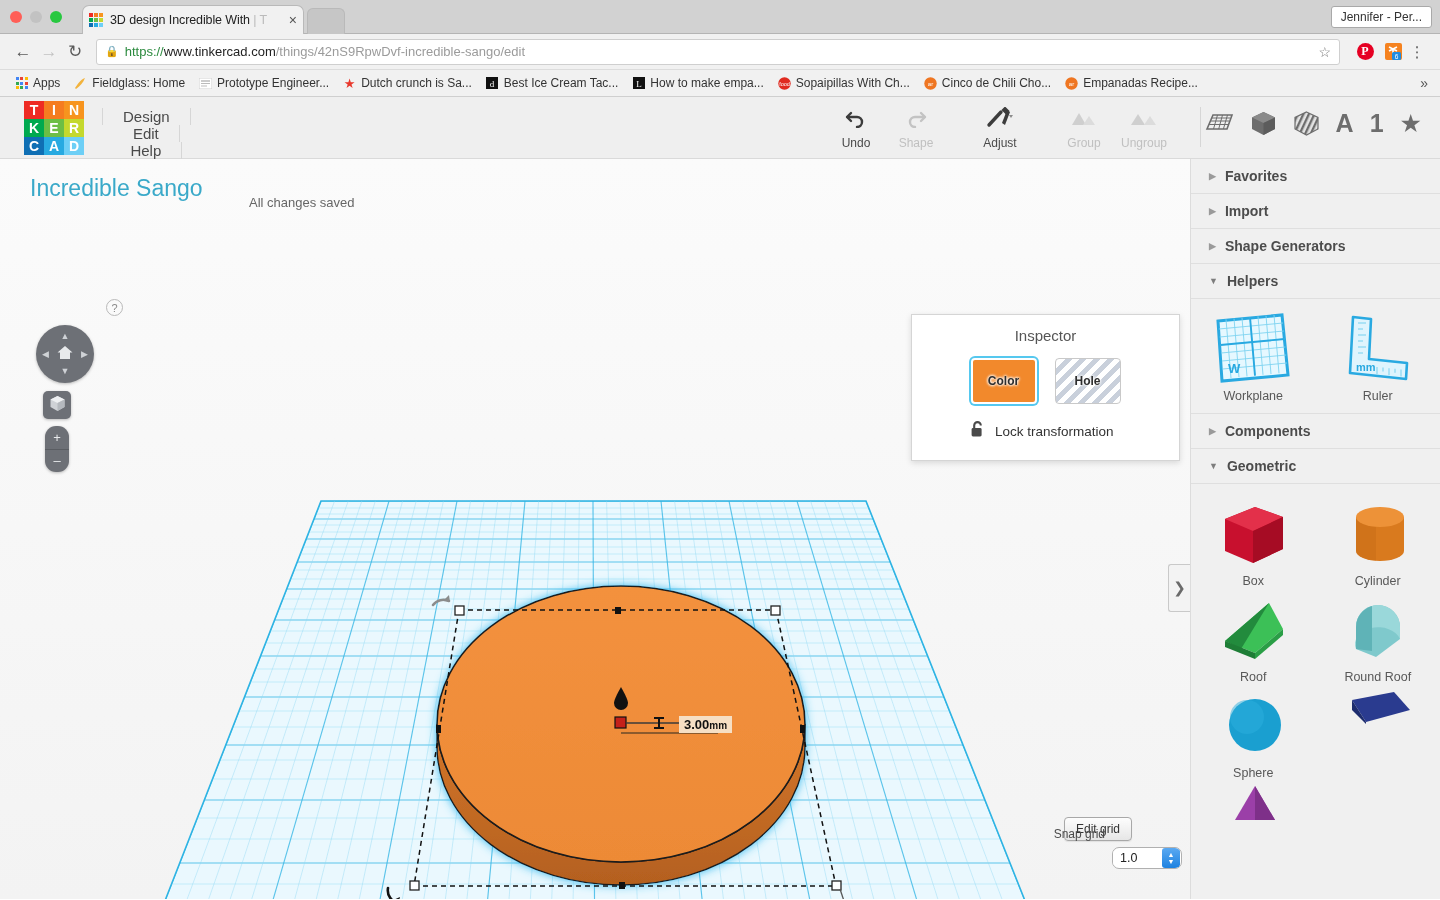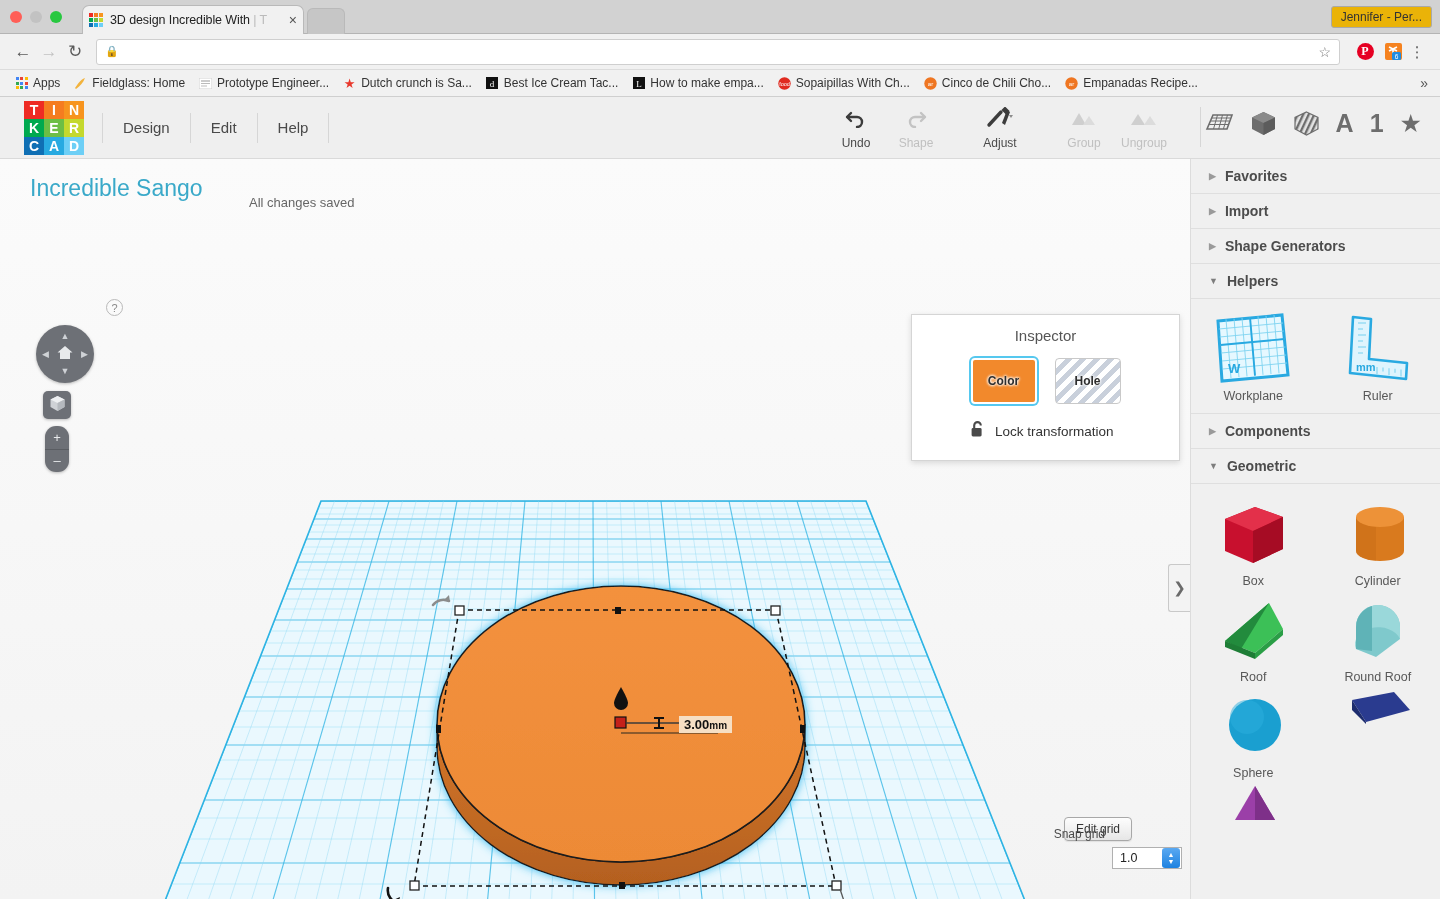--- a/index.html
+++ b/index.html
@@ -43,21 +43,21 @@
   .tab-close { font-size:14px; color:#555; margin-left:2px; cursor:default; }
   .tab-ghost {
     position:absolute; left:307px; top:8px; width:38px; height:26px;
     background:#c6c6c6; border-radius:6px 6px 0 0;
     border:1px solid #b9b9b9; border-bottom:none;
     transform:skewX(0deg);
   }
   .profile-chip {
     position:absolute; right:8px; top:6px; height:22px;
     border:1px solid #a9a9a9; border-radius:3px;
-    background:#eab308; color:#333; font-size:12px;
+    background:#ffffff; color:#333; font-size:12px;
     display:flex; align-items:center; padding:0 9px;
   }
 
   .omnibar {
     height:36px; background:#f1f1f1; display:flex; align-items:center;
     padding:0 10px; border-bottom:1px solid #dcdcdc;
   }
   .nav-btn {
     width:26px; height:26px; display:flex; align-items:center; justify-content:center;
     font-size:17px; color:#5a5a5a; flex:none;
@@ -105,21 +105,21 @@
   .logo {
     margin-left:24px; width:60px; height:54px;
     display:grid; grid-template-columns:repeat(3,20px); grid-template-rows:repeat(3,18px);
     gap:0px;
   }
   .logo div {
     display:flex; align-items:center; justify-content:center;
     color:#fff; font-weight:bold; font-size:14px;
     font-family:"Liberation Sans", sans-serif;
   }
-  .menus { display:flex; align-items:center; margin-left:18px; height:40px; }
+  .menus { display:flex; align-items:center; margin-left:18px; height:40px;flex-direction:column; }
   .menus .mi {
     padding:0 20px; font-size:15px; color:#4a4a4a; height:30px;
     display:flex; align-items:center; border-right:1px solid #d6d6d6;
   }
   .menus .mi:first-child { border-left:1px solid #d6d6d6; }
 
   .tools { position:absolute; left:826px; top:6px; display:flex; align-items:flex-end; gap:0; }
   .tool { width:60px; text-align:center; color:#4a4a4a; position:relative; }
   .tool .ticon { height:30px; display:flex; align-items:center; justify-content:center; }
   .tool .tlabel { font-size:12px; margin-top:3px; }
@@ -182,21 +182,21 @@
     border:1px solid #a8a8a8; border-radius:4px; color:#333;
     background:linear-gradient(180deg,#fdfdfd,#e6e6e6);
     box-shadow:0 1px 1px rgba(0,0,0,.08);
   }
   .snap-row {
     position:absolute; right:8px; bottom:30px; display:flex; align-items:center; gap:7px;
   }
   .snap-label { font-size:12px; color:#4a4a4a; }
   .snap-field {
     display:flex; align-items:center; background:#fff; border:1px solid #b0b0b0;
-    border-radius:0; height:22px; width:70px; overflow:hidden;margin-top:48px;
+    border-radius:7px; height:22px; width:70px; overflow:hidden;margin-top:48px;
   }
   .snap-field input {
     border:none; outline:none; width:44px; font-size:12.5px; color:#222;
     padding-left:7px; font-family:"Liberation Sans", sans-serif;
   }
   .snap-spin {
     width:18px; height:20px; background:linear-gradient(180deg,#5aa9f2,#1e82e0);
     border-radius:3px; margin-left:auto; margin-right:1px;
     display:flex; flex-direction:column; align-items:center; justify-content:center;
     color:#fff; font-size:7px; line-height:7px;
@@ -281,20 +281,21 @@
       <span>Jennifer - Per...</span>
     </div>
   </div>
 
   <div class="omnibar">
     <span class="nav-btn">←</span>
     <span class="nav-btn disabled">→</span>
     <span class="nav-btn">↻</span>
     <div class="urlbox">
       <span class="lock">🔒</span>
+      <span class="urltext"><span class="scheme">https://</span><span class="host">www.tinkercad.com</span><span>/things/42nS9RpwDvf-incredible-sango/edit</span></span>
       <span class="star">☆</span>
     </div>
     <span class="ext-icon">
         <span class="pinterest">P</span>
       </span>
     <span class="ext-icon">
       <svg width="19" height="19" viewBox="0 0 19 19">
         <rect x="1" y="1" width="17" height="17" rx="2" fill="#f5821f"></rect>
         <path d="M5 5 L13 9 M13 5 L5 9 M9 7 L9 14" stroke="#fff" stroke-width="1.6" fill="none"></path>
         <rect x="8" y="10" width="9" height="8" rx="1.5" fill="#1f8ce0"></rect>

